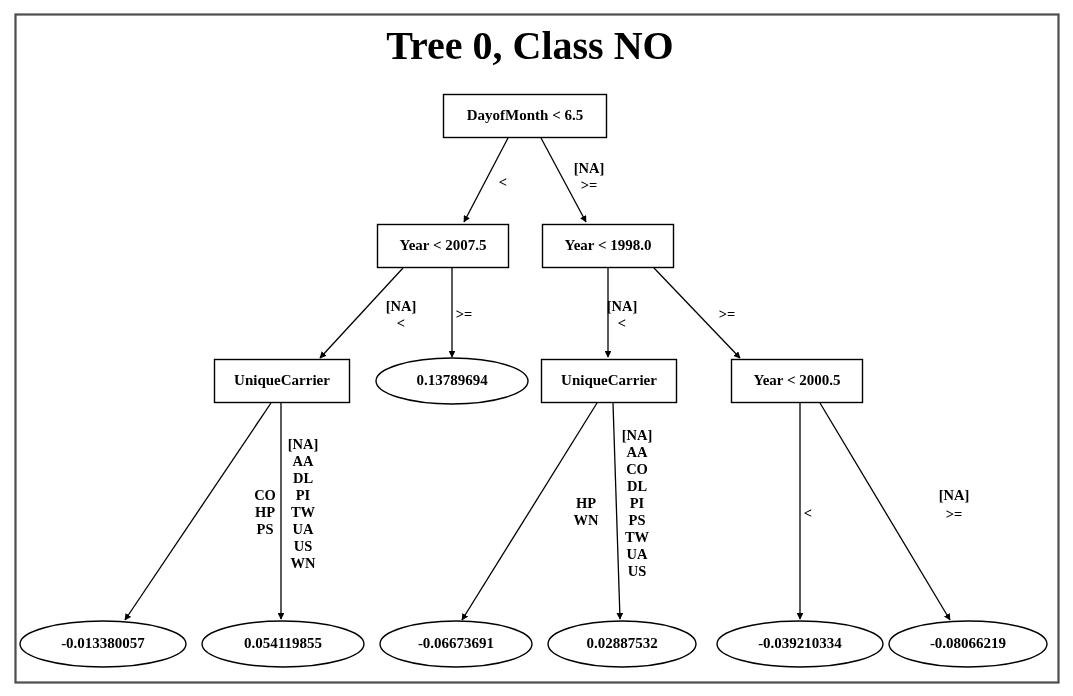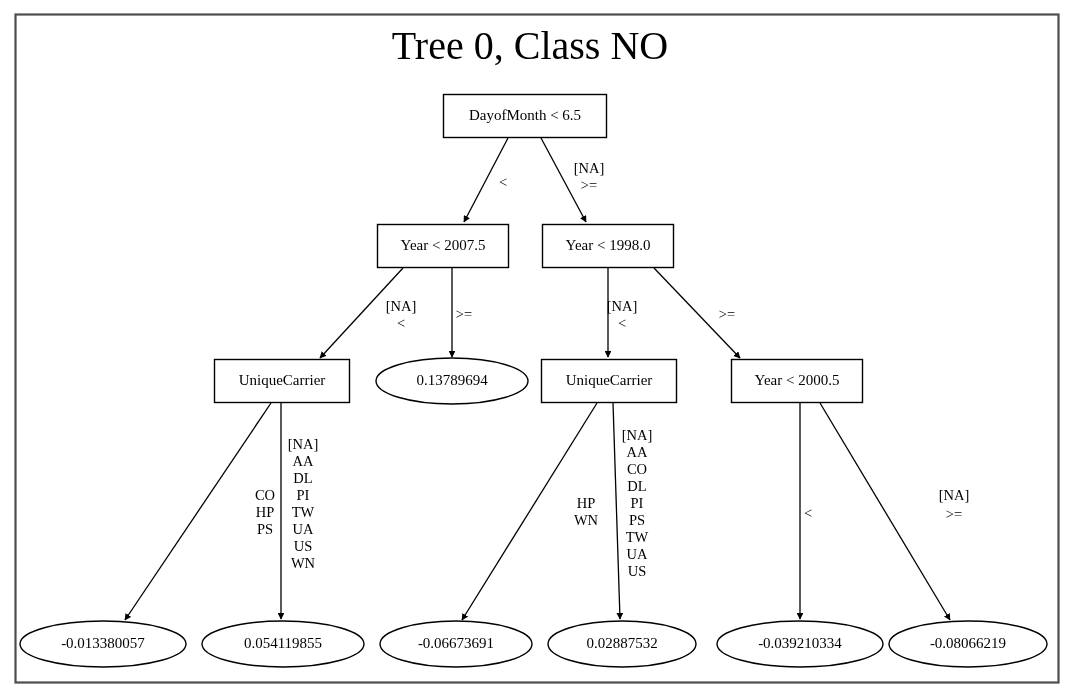--- a/index.html
+++ b/index.html
@@ -7,20 +7,21 @@
     padding: 0;
     background: #ffffff;
   }
   #canvas-wrap {
     position: relative;
     width: 1073px;
     height: 696px;
     background: #ffffff;
     font-family: "Liberation Serif", "DejaVu Serif", serif;
     overflow: hidden;
+    font-weight: bold;
   }
   svg#tree-svg {
     display: block;
     width: 1073px;
     height: 696px;
   }
   .node-shape {
     fill: #ffffff;
     stroke: #000000;
     stroke-width: 1.4;

